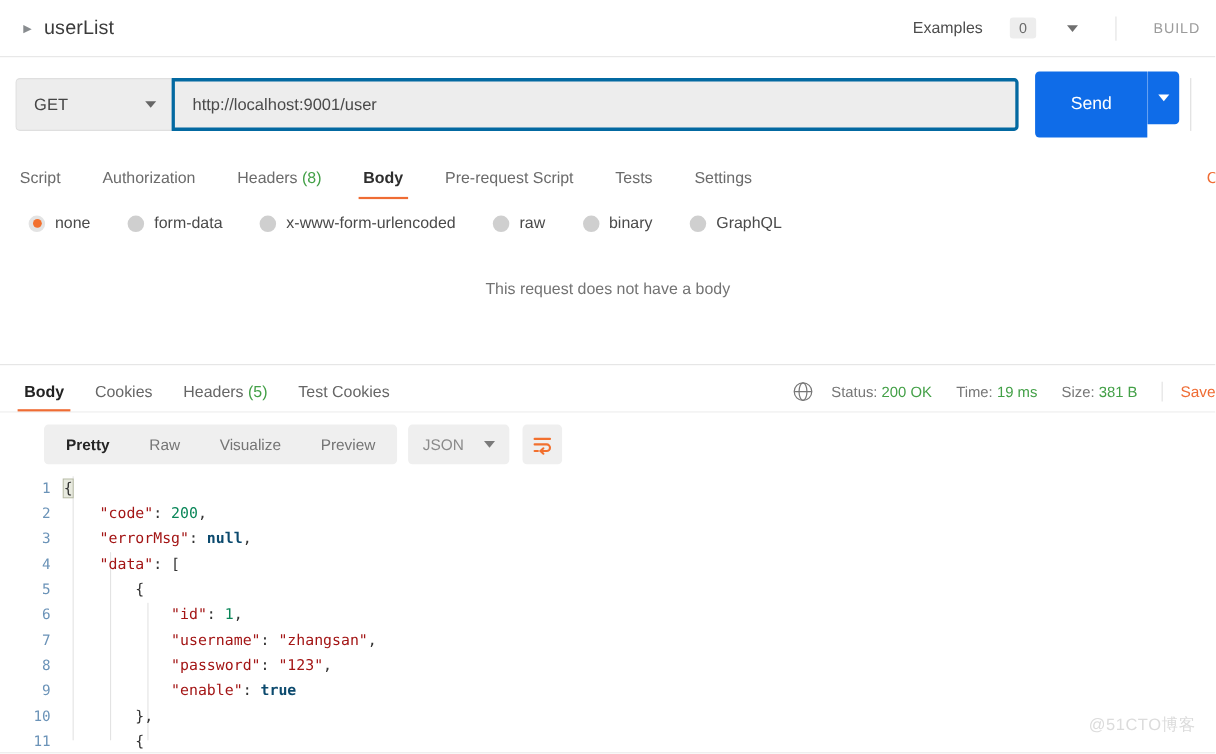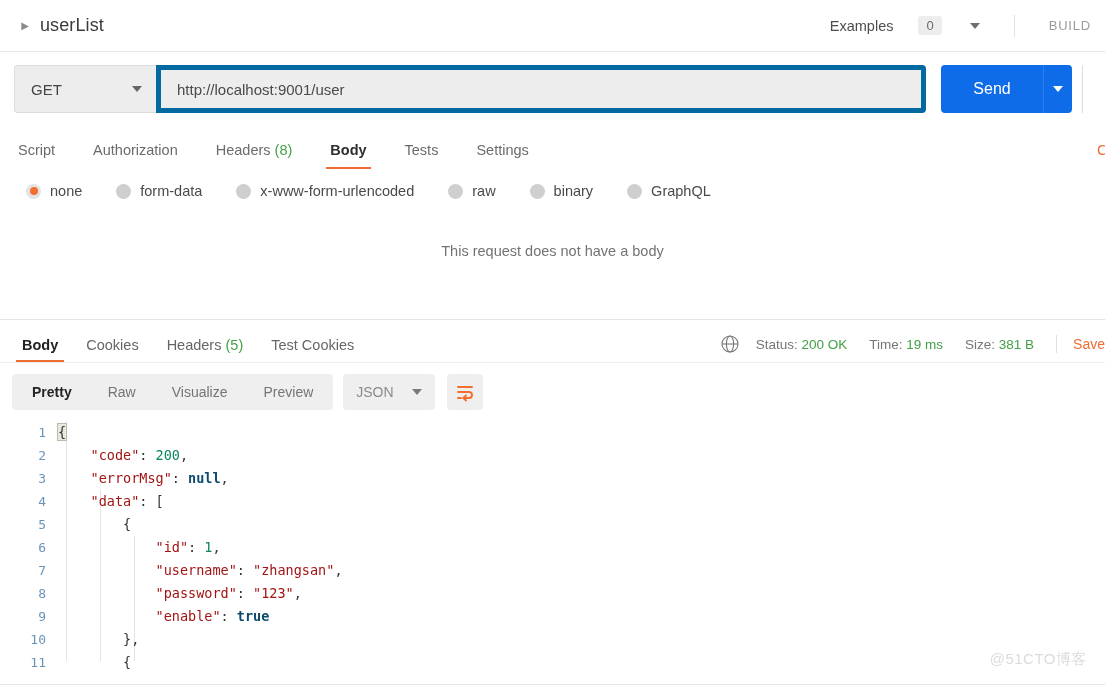--- a/index.html
+++ b/index.html
@@ -105,38 +105,38 @@
   .method-caret {
     width: 0; height: 0;
     border-left: 5px solid transparent;
     border-right: 5px solid transparent;
     border-top: 6px solid #666;
   }
   .url-box {
     flex: 1;
     height: 48px;
     background: #ededed;
-    border: 5px solid #0369a1;
+    border: 3px solid #0369a1;
     border-radius: 0 4px 4px 0;
     display: flex;
     align-items: center;
     padding: 0 16px;
     box-sizing: border-box;
     font-size: 15px;
     color: #4a4a4a;
   }
   .send-wrap {
     display: flex;
     margin-left: 15px;
   }
   .send-btn {
     background: #0f6ce8;
     color: #ffffff;
     font-size: 16px;
-    height: 48px;
+    height: 60px;
     width: 102px;
     border: none;
     border-radius: 4px 0 0 4px;
     cursor: pointer;
     font-family: "Liberation Sans", sans-serif;
   }
   .send-split {
     background: #0f6ce8;
     width: 28px;
     height: 48px;
@@ -309,20 +309,21 @@
     color: #ef6c34;
     white-space: nowrap;
     cursor: pointer;
   }
 
   
   .viewer-bar {
     display: flex;
     align-items: center;
     padding: 11px 0 11px 12px;
+    margin-left: 28px;
   }
   .seg-group {
     background: #efefef;
     border-radius: 4px;
     display: flex;
     align-items: center;
     height: 36px;
     padding: 0 2px;
   }
   .seg {
@@ -464,20 +465,21 @@
     </div>
   </div>
   <div class="save-col"></div>
 </div>
 
 <div class="req-tabs" id="req-tabs">
   <span class="tab"><span>Script</span></span>
     <span class="tab"><span>Authorization</span></span>
     <span class="tab"><span>Headers</span> <span class="cnt-green">(8)</span></span>
     <span class="tab active"><span>Body</span></span>
+    <span class="tab"><span>Pre-request Script</span></span>
     <span class="tab"><span>Tests</span></span>
     <span class="tab"><span>Settings</span></span>
     <span class="cookies-link">Cookies</span>
 </div>
 
 <div class="body-types" id="body-types">
     <div class="radio-item">
       <span class="radio-dot on"></span>
       <span>none</span>
     </div>

